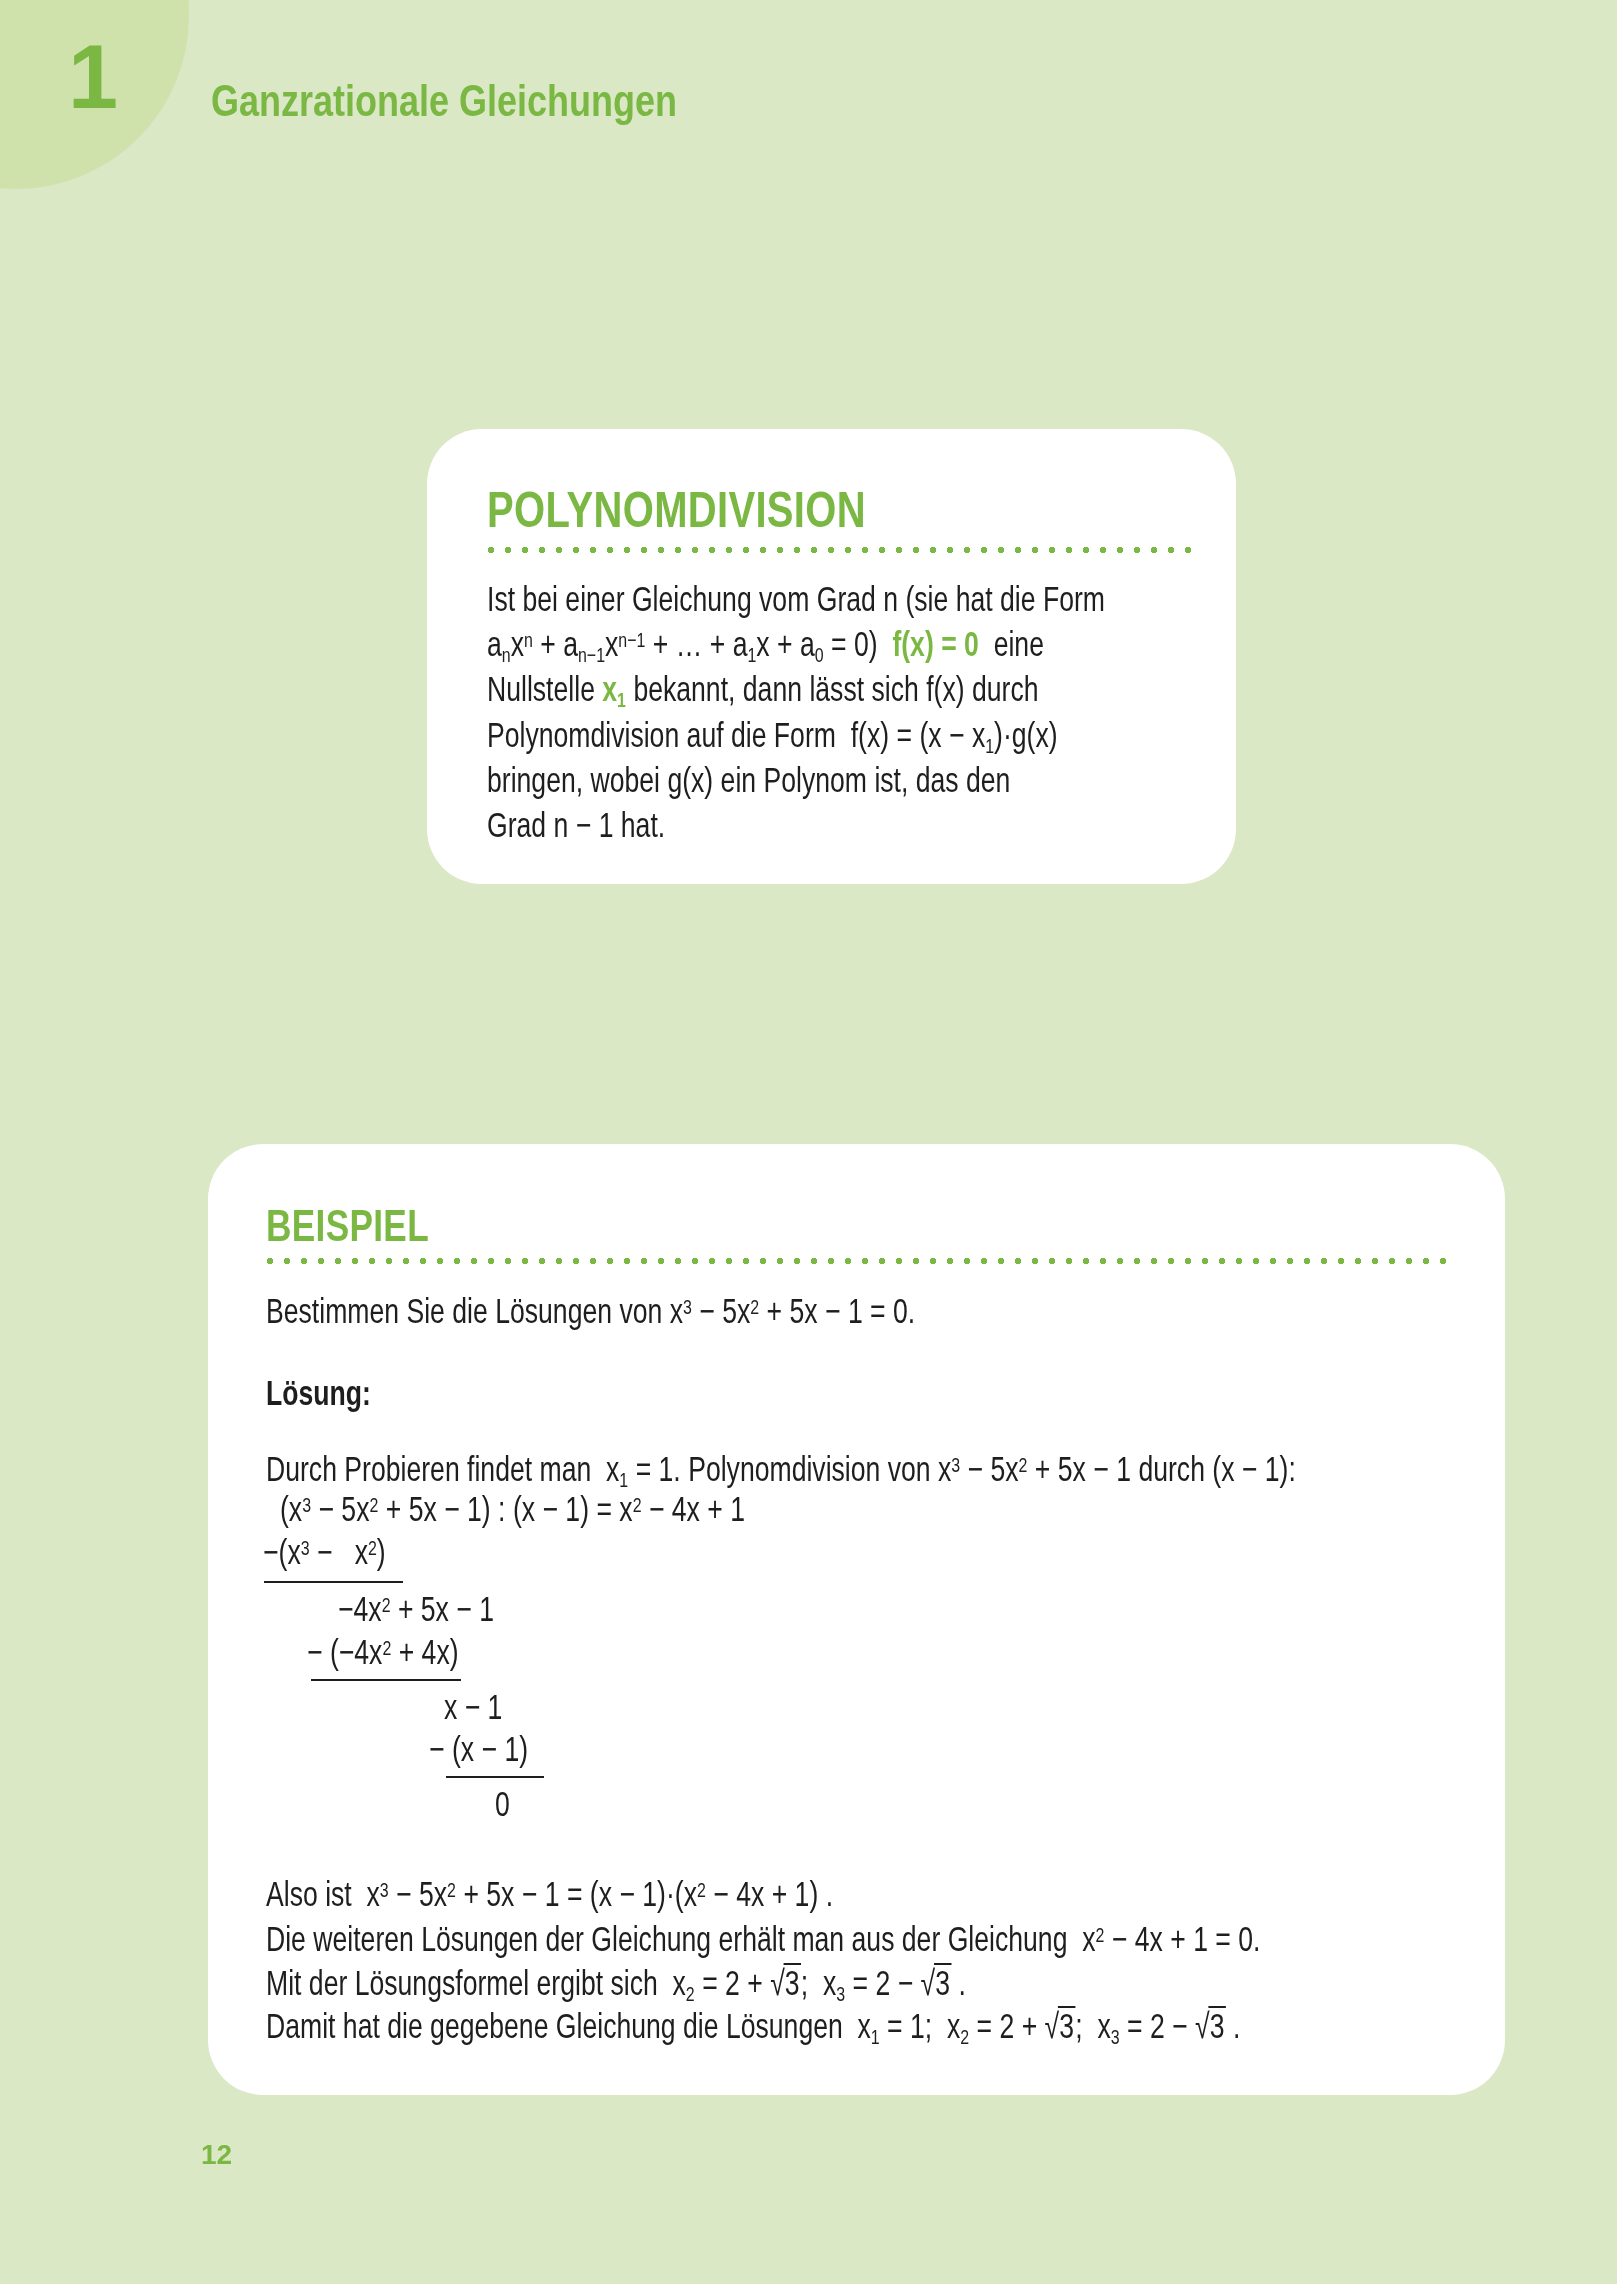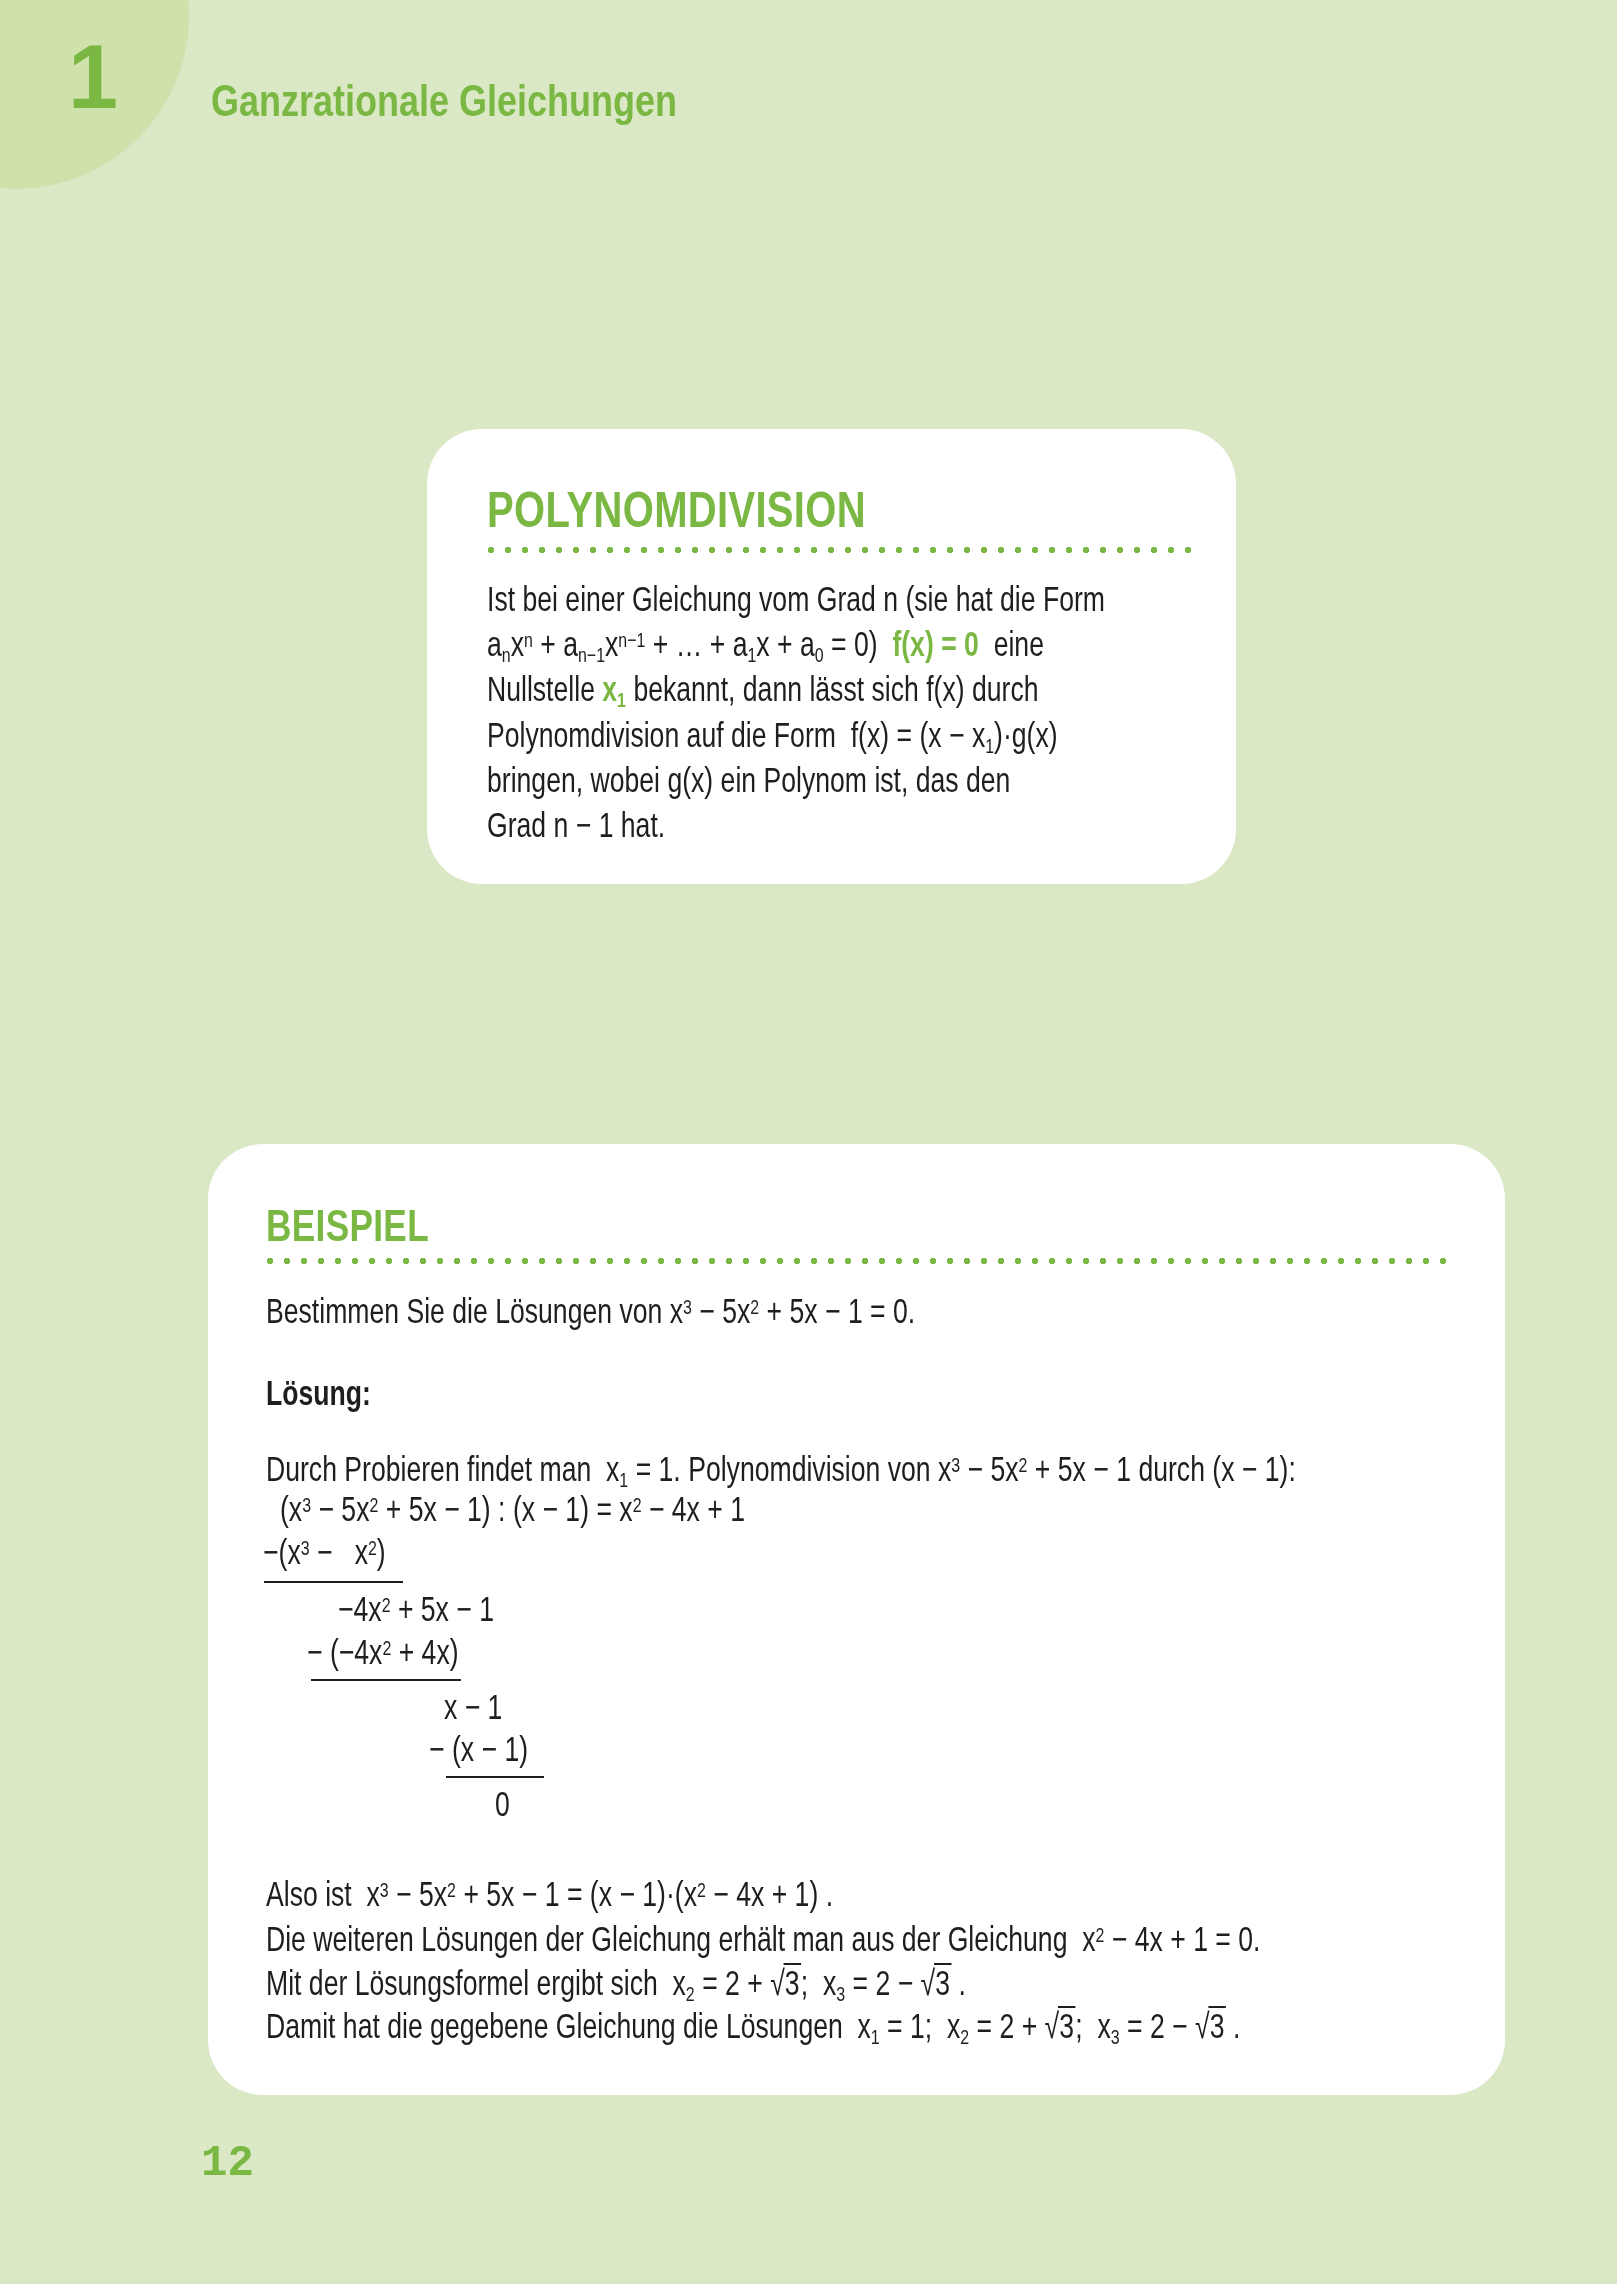--- a/index.html
+++ b/index.html
@@ -40,22 +40,22 @@
     transform:scaleX(0.76);transform-origin:0 0;white-space:pre;}
   .bold{font-weight:bold;}
   .grn{color:var(--accent);font-weight:bold;}
   sup{font-size:0.6em;vertical-align:baseline;position:relative;top:-0.42em;line-height:0;}
   sub{font-size:0.6em;vertical-align:baseline;position:relative;top:0.3em;line-height:0;}
   .sqrt{white-space:pre;}
   .rad{display:inline-block;border-top:2.4px solid currentColor;line-height:1.05;
     padding:0 1.6px;margin-left:-1.6px;}
   .rule{position:absolute;height:2.4px;background:var(--text);}
 
-  .page-number{position:absolute;left:201px;top:2141px;font-size:44px;font-weight:bold;
-    color:var(--accent);line-height:1;font-family:Liberation Mono, monospace;}
+  .page-number{position:absolute;left:201px;top:2141px;font-size:28px;font-weight:bold;
+    color:var(--accent);line-height:1;}
 </style>
 </head>
 <body>
 
 <div class="page">
 
   <div class="corner-circle"></div>
   <div class="chapter-number">1</div>
   <div class="chapter-title">Ganzrationale Gleichungen</div>
 

